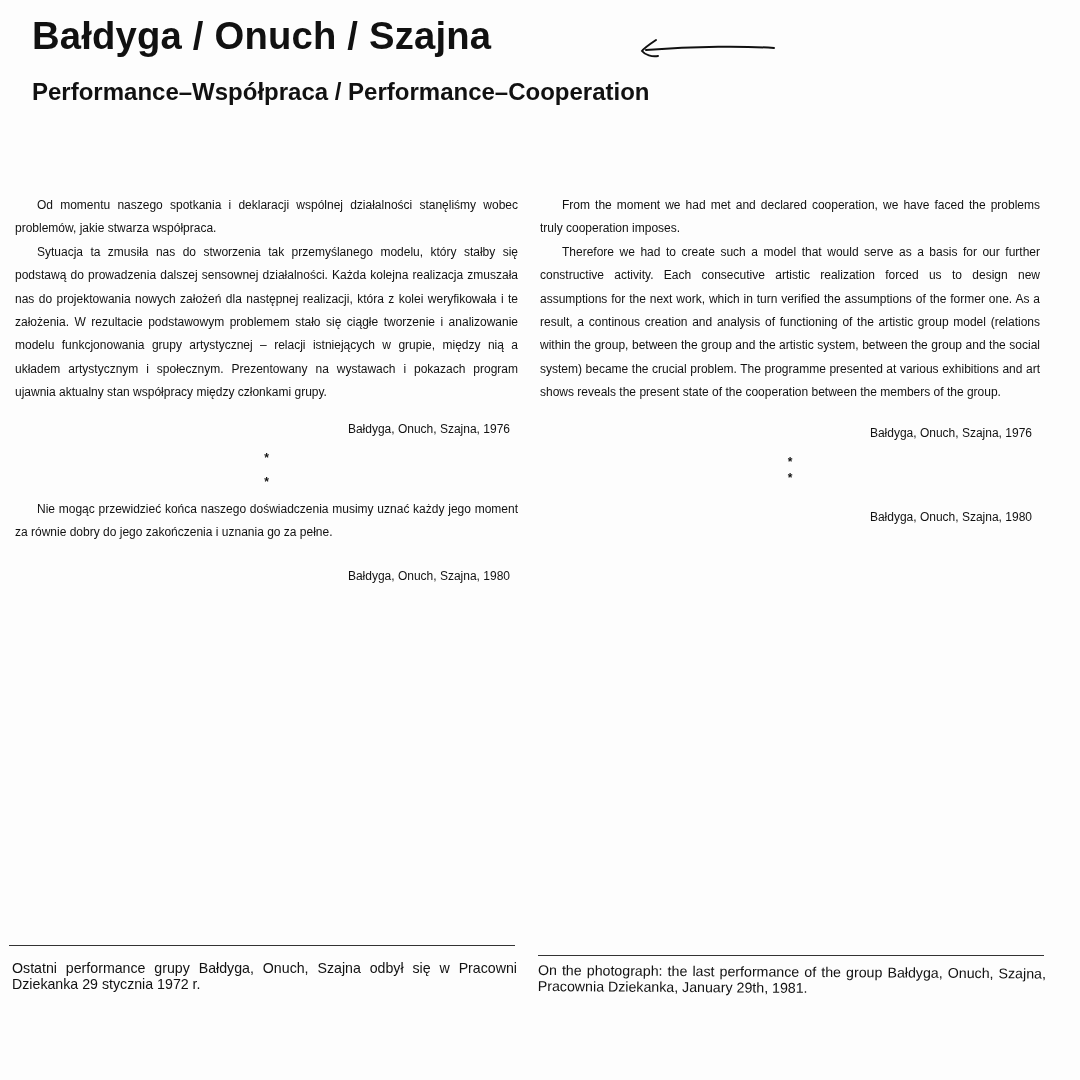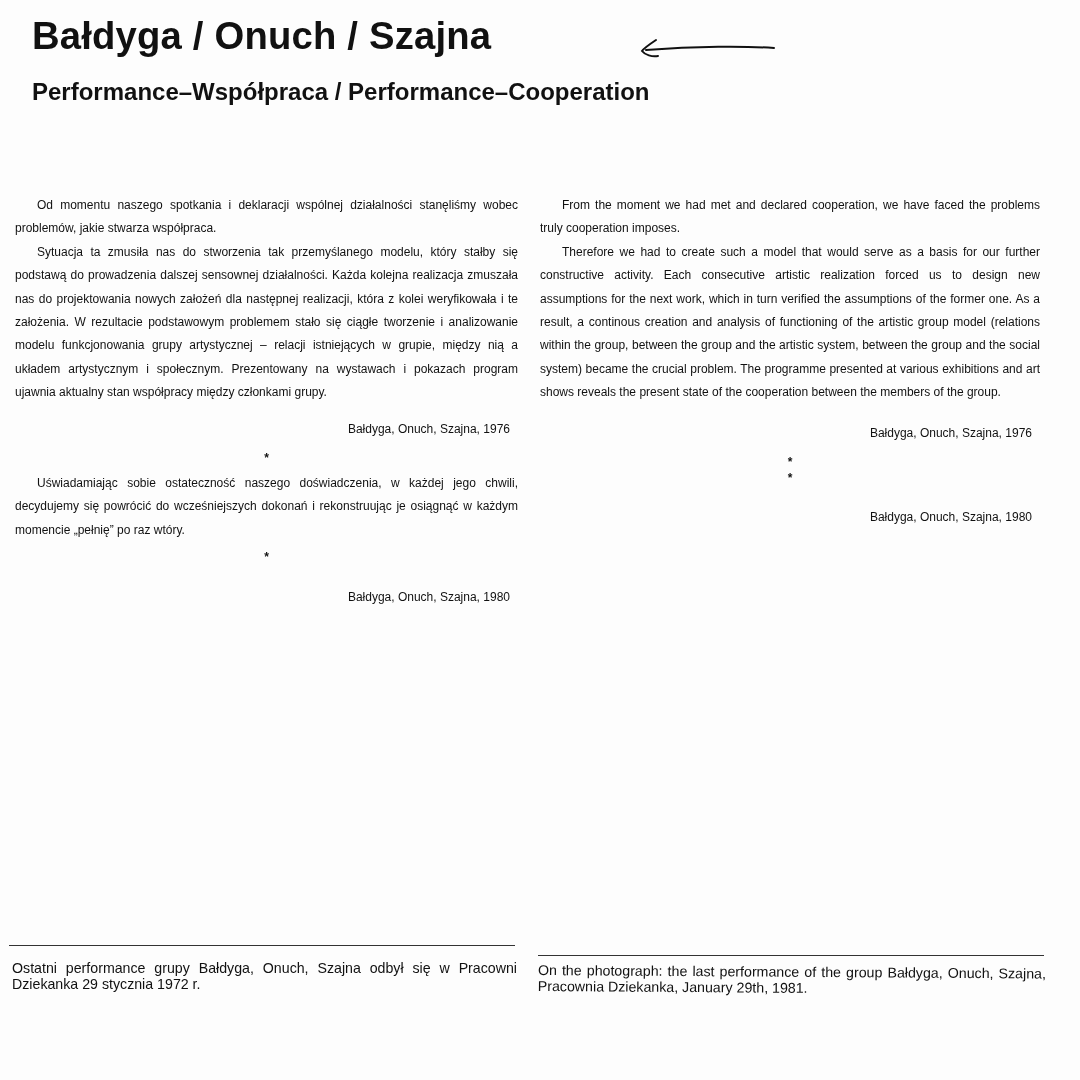--- a/index.html
+++ b/index.html
@@ -61,22 +61,22 @@
 <svg class="arrow" viewBox="0 0 140 30">
   <path d="M138 14 C 110 12, 60 12, 10 16" stroke="#111" stroke-width="2" fill="none" stroke-linecap="round"></path>
   <path d="M20 6 C 14 10, 8 14, 6 17 C 9 21, 16 23, 22 22" stroke="#111" stroke-width="2" fill="none" stroke-linecap="round"></path>
 </svg>
 
 <div class="col left">
   <p class="p1">Od momentu naszego spotkania i deklaracji wspólnej działalności stanęliśmy wobec problemów, jakie stwarza współpraca.</p>
   <p class="p2">Sytuacja ta zmusiła nas do stworzenia tak przemyślanego modelu, który stałby się podstawą do prowadzenia dalszej sensownej działalności. Każda kolejna realizacja zmuszała nas do projektowania nowych założeń dla następnej realizacji, która z kolei weryfikowała i te założenia. W rezultacie podstawowym problemem stało się ciągłe tworzenie i analizowanie modelu funkcjonowania grupy artystycznej – relacji istniejących w grupie, między nią a układem artystycznym i społecznym. Prezentowany na wystawach i pokazach program ujawnia aktualny stan współpracy między członkami grupy.</p>
   <div class="sig sig1">Bałdyga, Onuch, Szajna, 1976</div>
   <div class="star star1">*</div>
-  <p class="p3">Uświadamiając sobie ostateczność naszego doświadczenia, w każdej jego chwili, decydujemy się powrócić do wcześniejszych dokonań i rekonstruując je osiągnąć w każdym momencie „pełnię” po raz wtóry.</p>
   <div class="star star2">*</div>
+  <p class="p4">Nie mogąc przewidzieć końca naszego doświadczenia musimy uznać każdy jego moment za równie dobry do jego zakończenia i uznania go za pełne.</p>
   <div class="sig sig2">Bałdyga, Onuch, Szajna, 1980</div>
 </div>
 
 <div class="col right">
   <p class="p1">From the moment we had met and declared cooperation, we have faced the problems truly cooperation imposes.</p>
   <p class="p2">Therefore we had to create such a model that would serve as a basis for our further constructive activity. Each consecutive artistic realization forced us to design new assumptions for the next work, which in turn verified the assumptions of the former one. As a result, a continous creation and analysis of functioning of the artistic group model (relations within the group, between the group and the artistic system, between the group and the social system) became the crucial problem. The programme presented at various exhibitions and art shows reveals the present state of the cooperation between the members of the group.</p>
   <div class="sig sig1">Bałdyga, Onuch, Szajna, 1976</div>
   <div class="star star1">*</div>
   <div class="star star2">*</div>
   <div class="sig sig2">Bałdyga, Onuch, Szajna, 1980</div>

